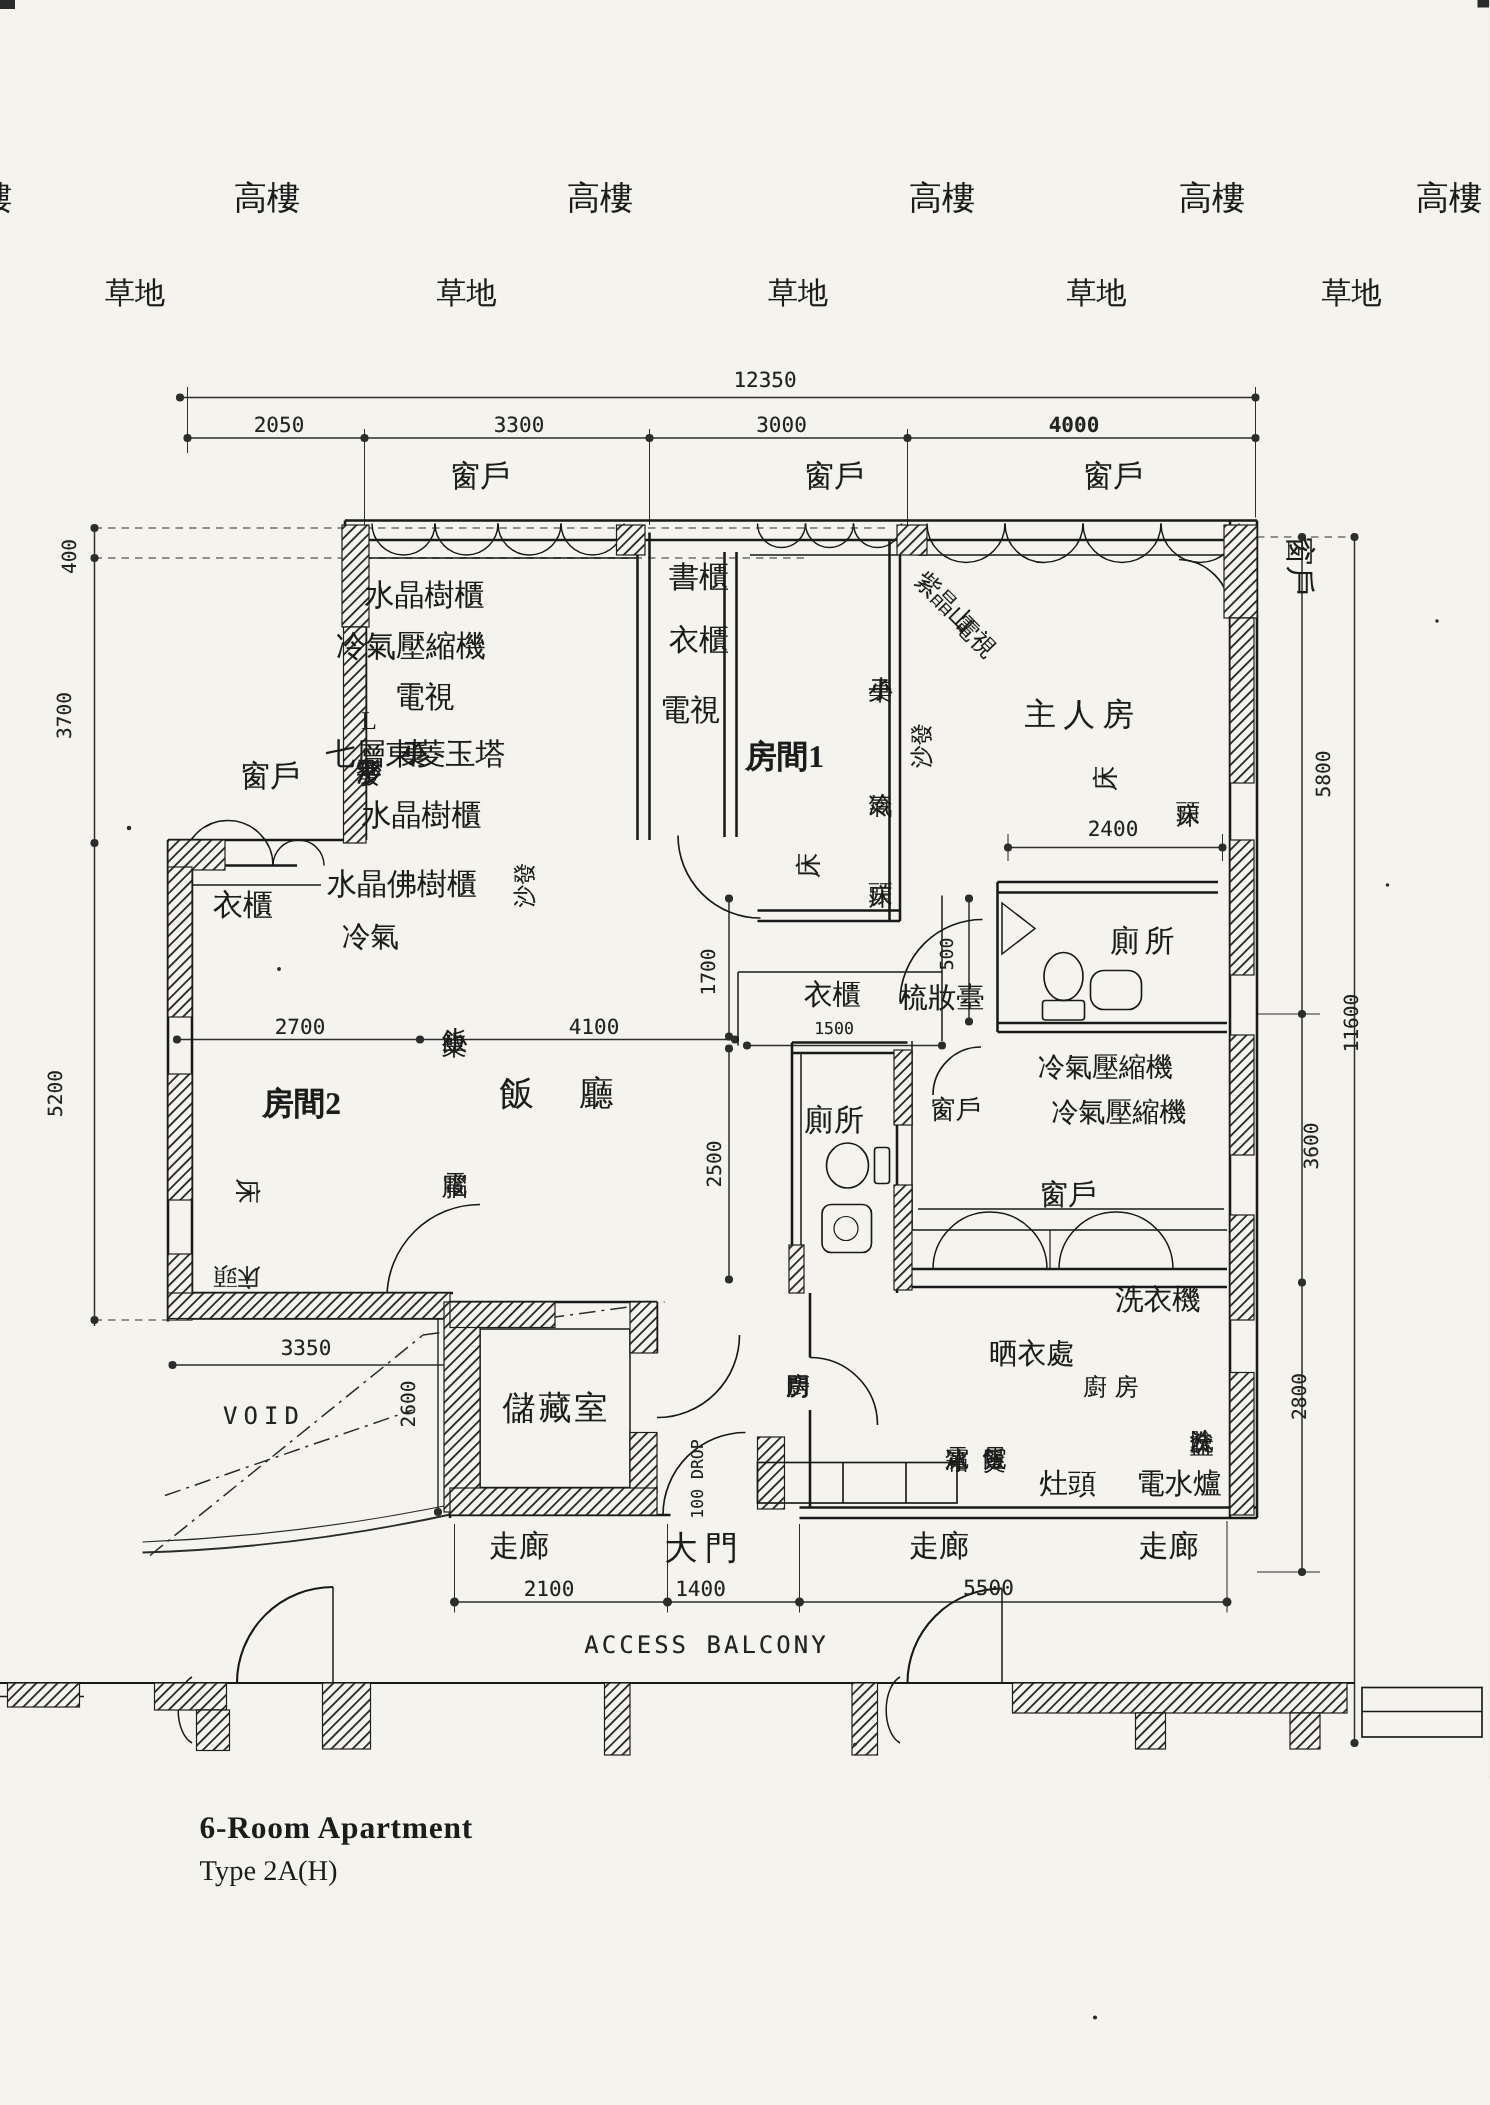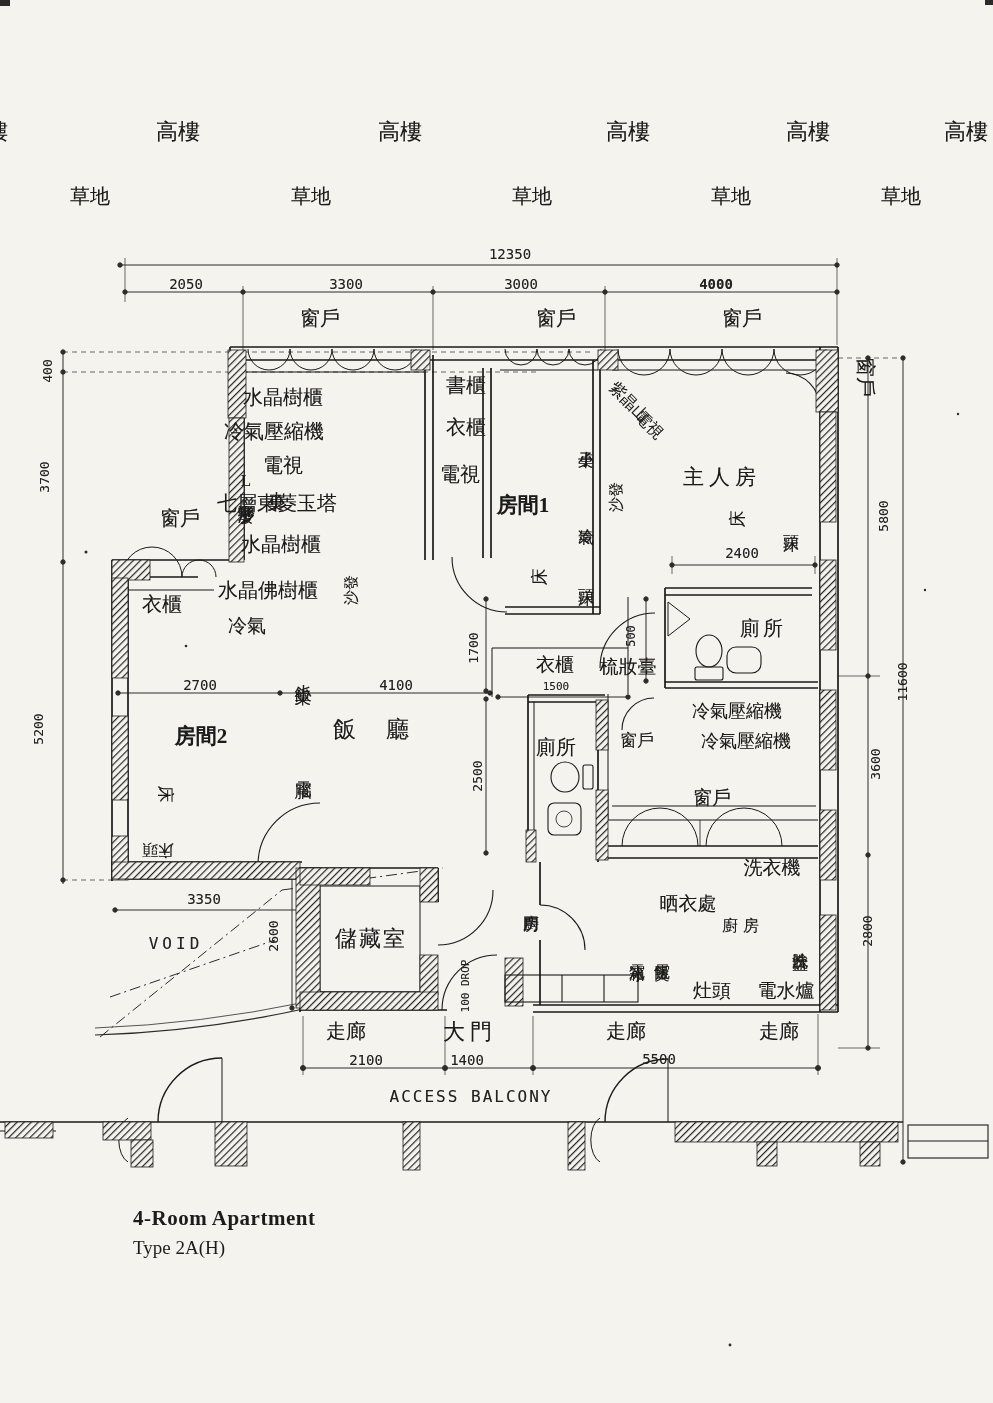--- a/index.html
+++ b/index.html
@@ -383,17 +383,17 @@
       <span class="lbl mono" style="left: 396px; top: 685px; font-size: 14px; transform: translate(-50%, -50%);">4100</span>
       <span class="lbl mono" style="left: 204px; top: 899px; font-size: 14px; transform: translate(-50%, -50%);">3350</span>
       <span class="lbl mono" style="left: 273px; top: 936px; font-size: 13px; transform: translate(-50%, -50%) rotate(-90deg);">2600</span>
       <span class="lbl mono" style="left: 366px; top: 1060px; font-size: 14px; transform: translate(-50%, -50%);">2100</span>
       <span class="lbl mono" style="left: 467px; top: 1060px; font-size: 14px; transform: translate(-50%, -50%);">1400</span>
       <span class="lbl mono" style="left: 659px; top: 1059px; font-size: 14px; transform: translate(-50%, -50%);">5500</span>
       <span class="lbl mono" style="left: 465px; top: 986px; font-size: 11px; transform: translate(-50%, -50%) rotate(-90deg);">100 DROP</span>
     </div>
 
   <div class="title-block">
-    <div class="title-line1">4-Room Apartment</div>
+    <div class="title-line1">6-Room Apartment</div>
     <div class="title-line2">Type 2A(H)</div>
   </div>
 
 </div>
 
 </body></html>

